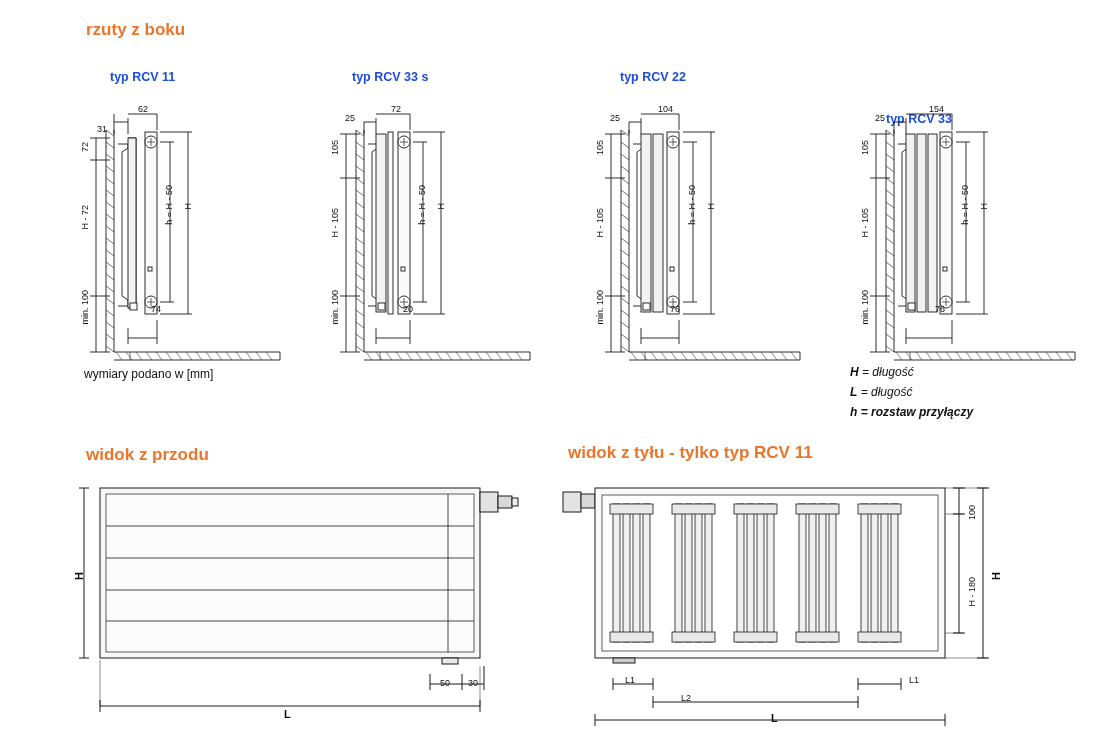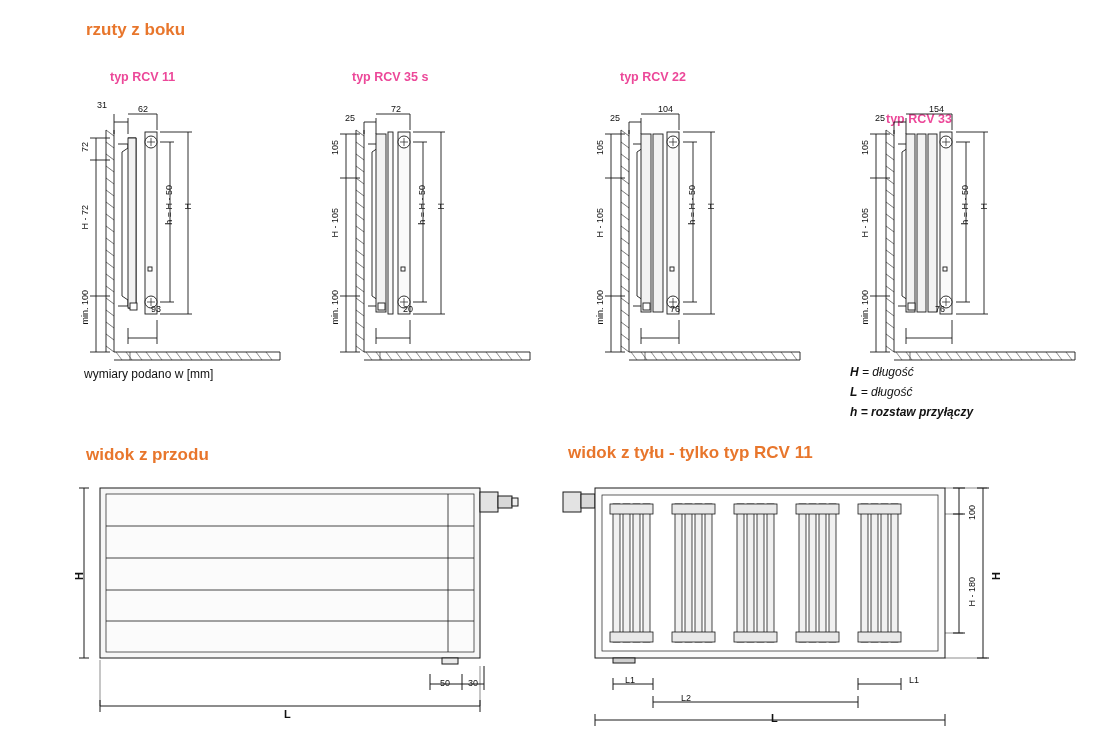--- a/index.html
+++ b/index.html
@@ -15,21 +15,21 @@
   .section-title {
     color: #E8762C;
     font-weight: bold;
     font-size: 17px;
     position: absolute;
   }
   .type-label {
     position: absolute;
     font-weight: bold;
     font-size: 12.5px;
-    color: #ec4899;
+    color: #1d4ed8;
   }
   .tiny { font-size: 9px; color:#111; }
   .tiny-v {
     font-size: 9px; color:#111;
     writing-mode: vertical-rl;
     transform: rotate(180deg);
     white-space: nowrap;
   }
   .note { position:absolute; font-size: 12px; color:#111; }
   .legend { position:absolute; font-size: 12px; color:#111; font-style: italic; }
@@ -97,30 +97,30 @@
     <line x1="90" y1="32" x2="122" y2="32"></line>
     <line x1="90" y1="214" x2="122" y2="214"></line>
 
     <line x1="58" y1="228" x2="58" y2="244"></line>
     <line x1="87" y1="220" x2="87" y2="244"></line>
     <line x1="58" y1="238" x2="87" y2="238"></line>
   </g>
 </svg>
 </div>
 
-<div class="tiny" style="position:absolute; left:97px; top:100px;">31</div>
+<div class="tiny" style="position:absolute; left:97px; top:124px;">31</div>
 <div class="tiny" style="position:absolute; left:138px; top:104px;">62</div>
 <div class="tiny-v" style="position:absolute; left:80px; top:142px;">72</div>
 <div class="tiny-v" style="position:absolute; left:80px; top:205px;">H - 72</div>
 <div class="tiny-v" style="position:absolute; left:80px; top:290px;">min. 100</div>
 <div class="tiny-v" style="position:absolute; left:164px; top:185px;">h = H - 50</div>
 <div class="tiny-v" style="position:absolute; left:183px; top:203px;">H</div>
-<div class="tiny" style="position:absolute; left:151px; top:304px;">93</div>
-
-<div class="type-label" style="left:352px; top:70px;">typ RCV 35 s</div>
+<div class="tiny" style="position:absolute; left:151px; top:304px;">74</div>
+
+<div class="type-label" style="left:352px; top:70px;">typ RCV 33 s</div>
 
 <div class="panelwrap" style="left:320px; top:100px;">
 <svg width="260" height="290" viewBox="0 0 260 290">
   <g stroke="#1a1a1a" fill="none" stroke-width="0.9">
     <line x1="36" y1="30" x2="36" y2="252"></line>
     <line x1="44" y1="30" x2="44" y2="252"></line>
     <path d="M36 30 L44 36 M36 42 L44 48 M36 54 L44 60 M36 66 L44 72 M36 78 L44 84 M36 90 L44 96 M36 102 L44 108 M36 114 L44 120 M36 126 L44 132 M36 138 L44 144 M36 150 L44 156 M36 162 L44 168 M36 174 L44 180 M36 186 L44 192 M36 198 L44 204 M36 210 L44 216 M36 222 L44 228 M36 234 L44 240 M36 246 L44 252" stroke-width="0.6"></path>
     <polyline points="44,252 210,252 210,260 44,260"></polyline>
     <line x1="60" y1="252" x2="60" y2="260" stroke-width="0.6"></line>
     <path d="M46 252 L52 260 M56 252 L62 260 M66 252 L72 260 M76 252 L82 260 M86 252 L92 260 M96 252 L102 260 M106 252 L112 260 M116 252 L122 260 M126 252 L132 260 M136 252 L142 260 M146 252 L152 260 M156 252 L162 260 M166 252 L172 260 M176 252 L182 260 M186 252 L192 260 M196 252 L202 260" stroke-width="0.5"></path>

